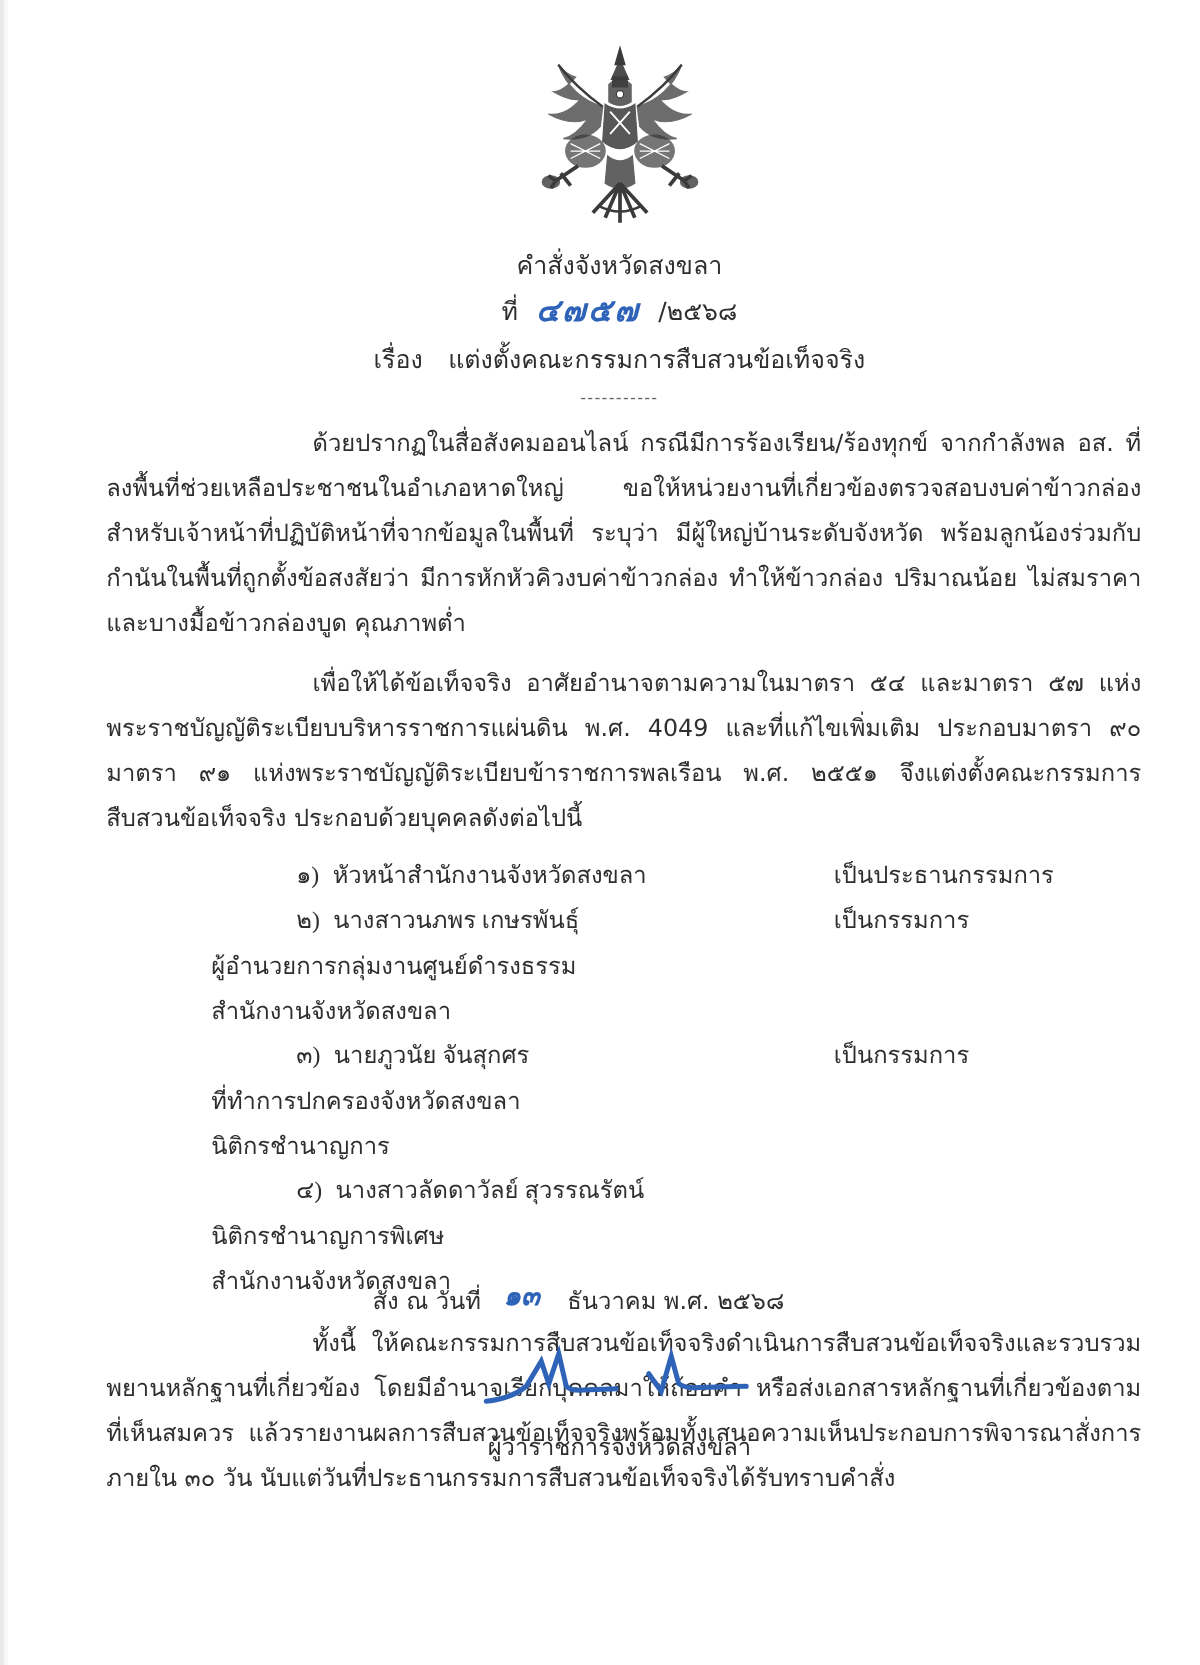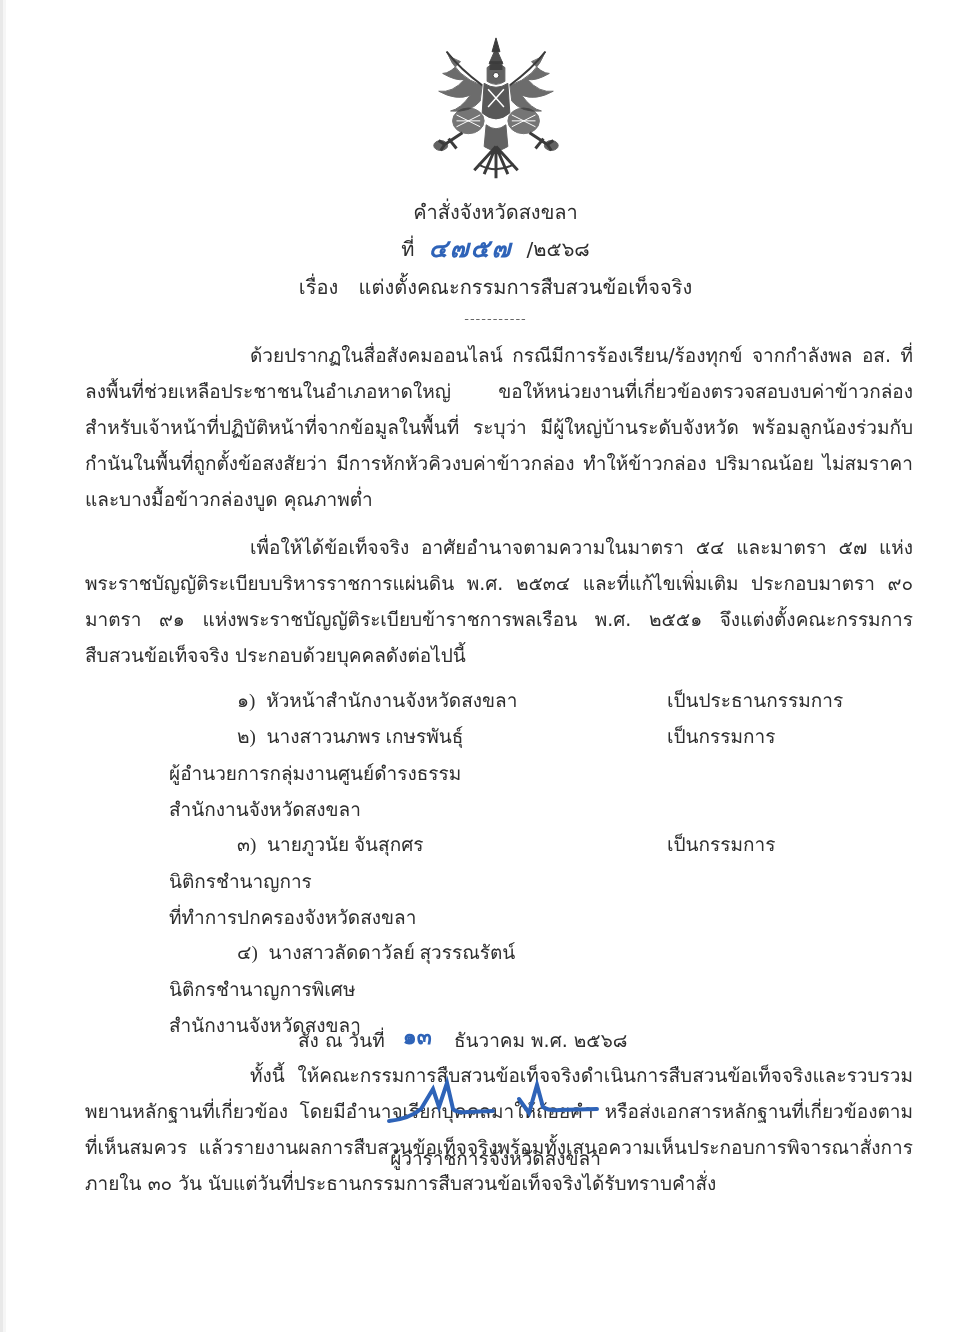--- a/index.html
+++ b/index.html
@@ -52,21 +52,21 @@
   .c-left{margin-left:152px;width:430px;}
   .c-num{display:inline-block;margin-right:6px;}
   .c-role{flex:0 0 auto;}
   .c-detail{margin-left:84px;}
   .closing{margin-top:14px;}
   .date-line{
     position:absolute;top:1022px;left:298px;
     font-size:19px;
   }
   .date-hand{
-    color:#2e63b8;font-size:22px;font-weight:bold;
+    color:#2e63b8;font-size:22px;font-weight:bold;font-style:italic;
     padding:0 16px 0 12px;position:relative;top:-3px;
   }
   .signature-wrap{
     position:absolute;top:1075px;left:0;right:0;
     display:flex;justify-content:center;
   }
   .sign-block{
     position:absolute;top:1142px;left:0;right:0;
     text-align:center;font-size:19px;line-height:33px;
   }
@@ -123,21 +123,21 @@
     </div>
     <div class="subject-line">
       <span class="label">เรื่อง</span>
       <span>แต่งตั้งคณะกรรมการสืบสวนข้อเท็จจริง</span>
     </div>
     <div class="divider">-----------</div>
   </div>
 
   <div class="body-text">
     <p class="para">ด้วยปรากฏในสื่อสังคมออนไลน์ กรณีมีการร้องเรียน/ร้องทุกข์ จากกำลังพล อส. ที่ลงพื้นที่ช่วยเหลือประชาชนในอำเภอหาดใหญ่ ขอให้หน่วยงานที่เกี่ยวข้องตรวจสอบงบค่าข้าวกล่องสำหรับเจ้าหน้าที่ปฏิบัติหน้าที่จากข้อมูลในพื้นที่ ระบุว่า มีผู้ใหญ่บ้านระดับจังหวัด พร้อมลูกน้องร่วมกับ กำนันในพื้นที่ถูกตั้งข้อสงสัยว่า มีการหักหัวคิวงบค่าข้าวกล่อง ทำให้ข้าวกล่อง ปริมาณน้อย ไม่สมราคา และบางมื้อข้าวกล่องบูด คุณภาพต่ำ</p>
-    <p class="para">เพื่อให้ได้ข้อเท็จจริง อาศัยอำนาจตามความในมาตรา ๕๔ และมาตรา ๕๗ แห่งพระราชบัญญัติระเบียบบริหารราชการแผ่นดิน พ.ศ. ๒๕๓๔ และที่แก้ไขเพิ่มเติม ประกอบมาตรา ๙๐ มาตรา ๙๑ แห่งพระราชบัญญัติระเบียบข้าราชการพลเรือน พ.ศ. ๒๕๕๑ จึงแต่งตั้งคณะกรรมการสืบสวนข้อเท็จจริง ประกอบด้วยบุคคลดังต่อไปนี้</p>
+    <p class="para">เพื่อให้ได้ข้อเท็จจริง อาศัยอำนาจตามความในมาตรา ๕๔ และมาตรา ๕๗ แห่งพระราชบัญญัติระเบียบบริหารราชการแผ่นดิน พ.ศ. 4049 และที่แก้ไขเพิ่มเติม ประกอบมาตรา ๙๐ มาตรา ๙๑ แห่งพระราชบัญญัติระเบียบข้าราชการพลเรือน พ.ศ. ๒๕๕๑ จึงแต่งตั้งคณะกรรมการสืบสวนข้อเท็จจริง ประกอบด้วยบุคคลดังต่อไปนี้</p>
 
     <div class="committee">
 
       <div class="c-row">
         <div class="c-left">
           <span class="c-num">๑)</span>
           <span>หัวหน้าสำนักงานจังหวัดสงขลา</span>
         </div>
         <div class="c-role">เป็นประธานกรรมการ</div>
       </div>
@@ -152,22 +152,22 @@
       <div class="c-detail">ผู้อำนวยการกลุ่มงานศูนย์ดำรงธรรม</div>
       <div class="c-detail">สำนักงานจังหวัดสงขลา</div>
 
       <div class="c-row">
         <div class="c-left">
           <span class="c-num">๓)</span>
           <span>นายภูวนัย จันสุกศร</span>
         </div>
         <div class="c-role">เป็นกรรมการ</div>
       </div>
+      <div class="c-detail">ที่ทำการปกครองจังหวัดสงขลา</div>
       <div class="c-detail">นิติกรชำนาญการ</div>
-      <div class="c-detail">ที่ทำการปกครองจังหวัดสงขลา</div>
 
       <div class="c-row">
         <div class="c-left">
           <span class="c-num">๔)</span>
           <span>นางสาวลัดดาวัลย์ สุวรรณรัตน์</span>
         </div>
       </div>
       <div class="c-detail">นิติกรชำนาญการพิเศษ</div>
       <div class="c-detail">สำนักงานจังหวัดสงขลา</div>
 

